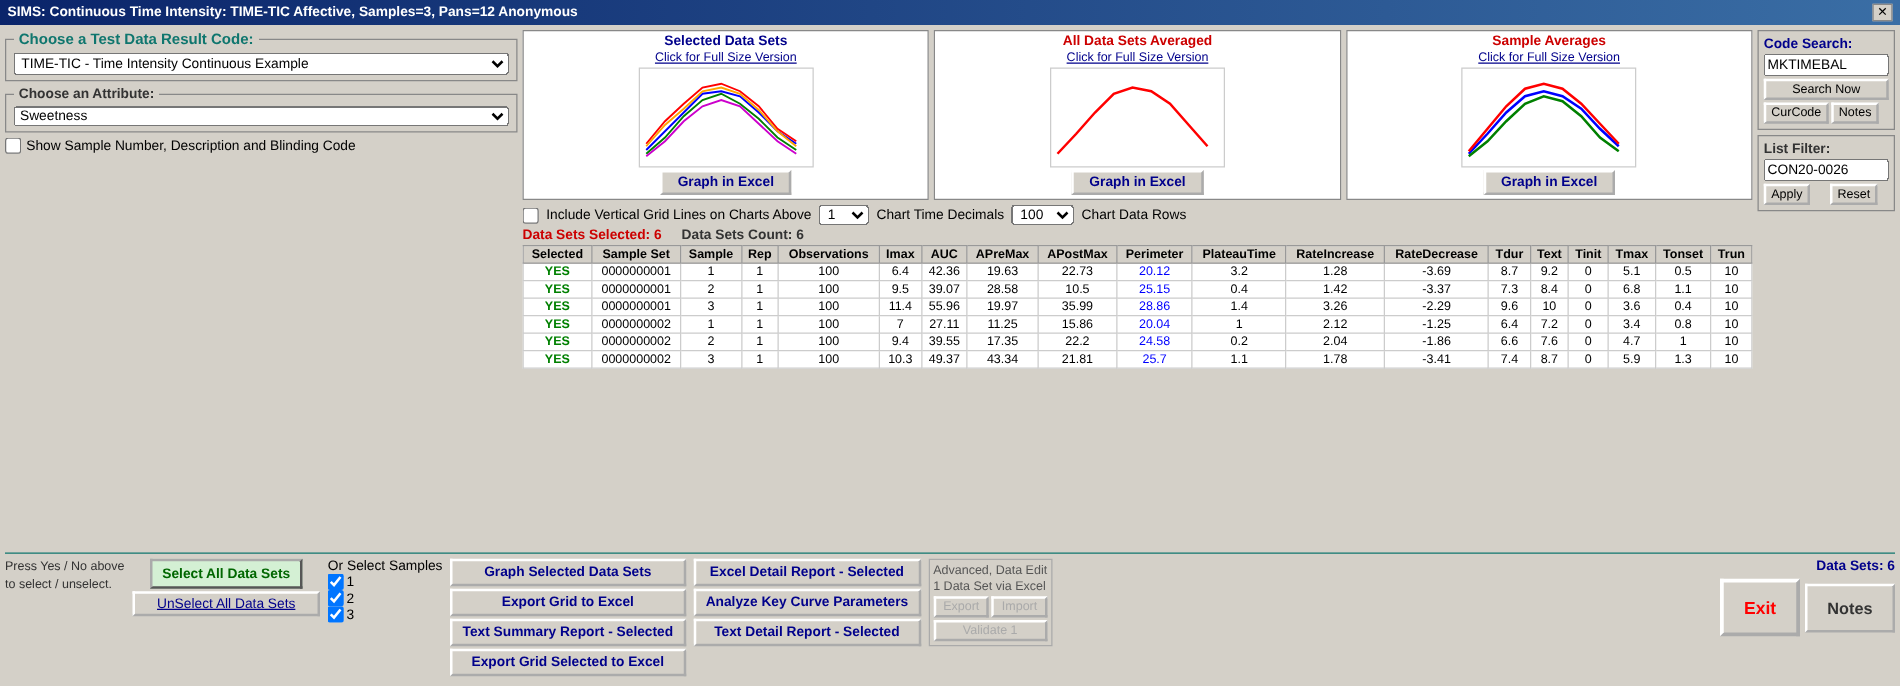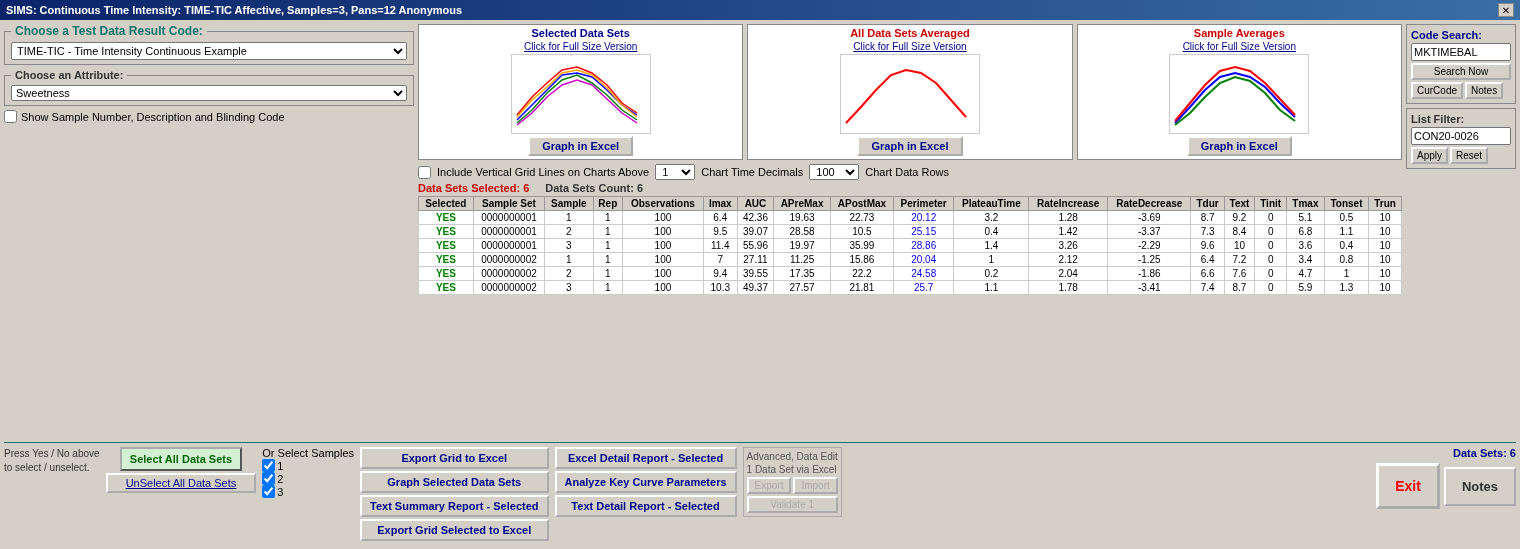--- a/index.html
+++ b/index.html
@@ -267,21 +267,21 @@
       margin-bottom: 2px;
     }
     .list-filter-group input {
       width: 100%;
       font-size: 11px;
       padding: 1px;
       margin-bottom: 2px;
     }
     .list-filter-group .btn-row {
       display: flex;
-      gap: 2px;
+      gap: 16px;
     }
 
     
     .bottom-section {
       display: flex;
       align-items: flex-start;
       gap: 6px;
       padding: 4px 0;
       border-top: 1px solid #0f766e;
       margin-top: 2px;
@@ -645,21 +645,21 @@
                 <td>10</td>
               </tr>
               <tr>
                 <td>YES</td>
                 <td>0000000002</td>
                 <td>3</td>
                 <td>1</td>
                 <td>100</td>
                 <td>10.3</td>
                 <td>49.37</td>
-                <td>27.57</td>
+                <td>43.34</td>
                 <td>21.81</td>
                 <td class="blue-text">25.7</td>
                 <td>1.1</td>
                 <td>1.78</td>
                 <td>-3.41</td>
                 <td>7.4</td>
                 <td>8.7</td>
                 <td>0</td>
                 <td>5.9</td>
                 <td>1.3</td>
@@ -713,22 +713,22 @@
         <input type="checkbox" checked="" style="">
         <span>2</span>
       </div>
       <div class="sample-check">
         <input type="checkbox" checked="" style="">
         <span>3</span>
       </div>
     </div>
 
     <div class="action-btns-col">
+      <button class="action-btn graph-selected">Graph Selected Data Sets</button>
       <button class="action-btn">Export Grid to Excel</button>
-      <button class="action-btn graph-selected">Graph Selected Data Sets</button>
       <button class="action-btn">Text Summary Report - Selected</button>
       <button class="action-btn">Export Grid Selected to Excel</button>
     </div>
 
     <div class="detail-btns-col">
       <button class="action-btn">Excel Detail Report - Selected</button>
       <button class="action-btn">Analyze Key Curve Parameters</button>
       <button class="action-btn">Text Detail Report - Selected</button>
     </div>
 

